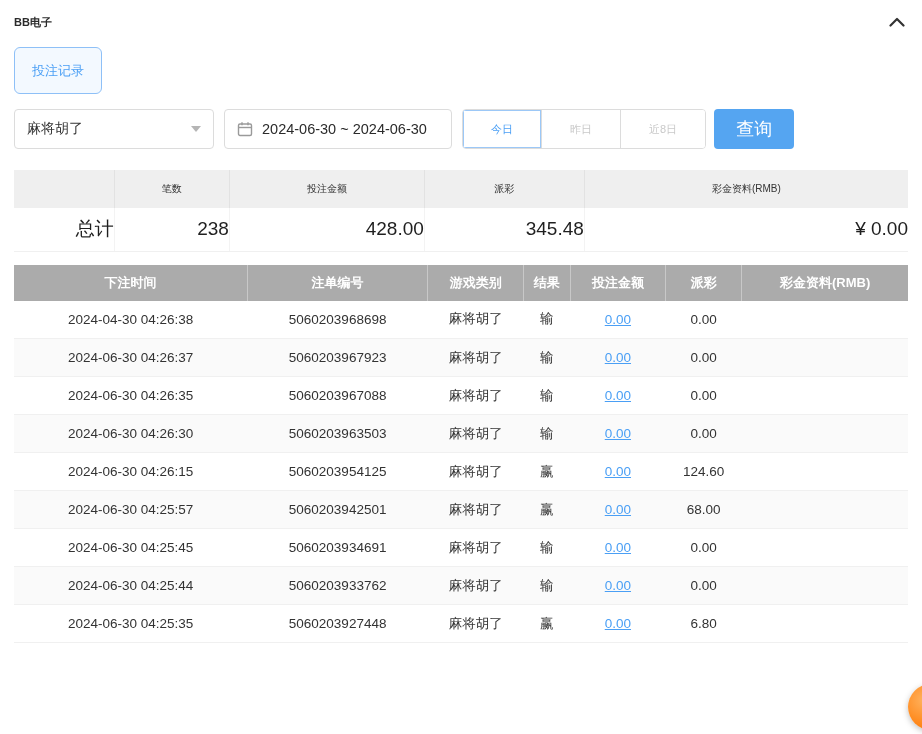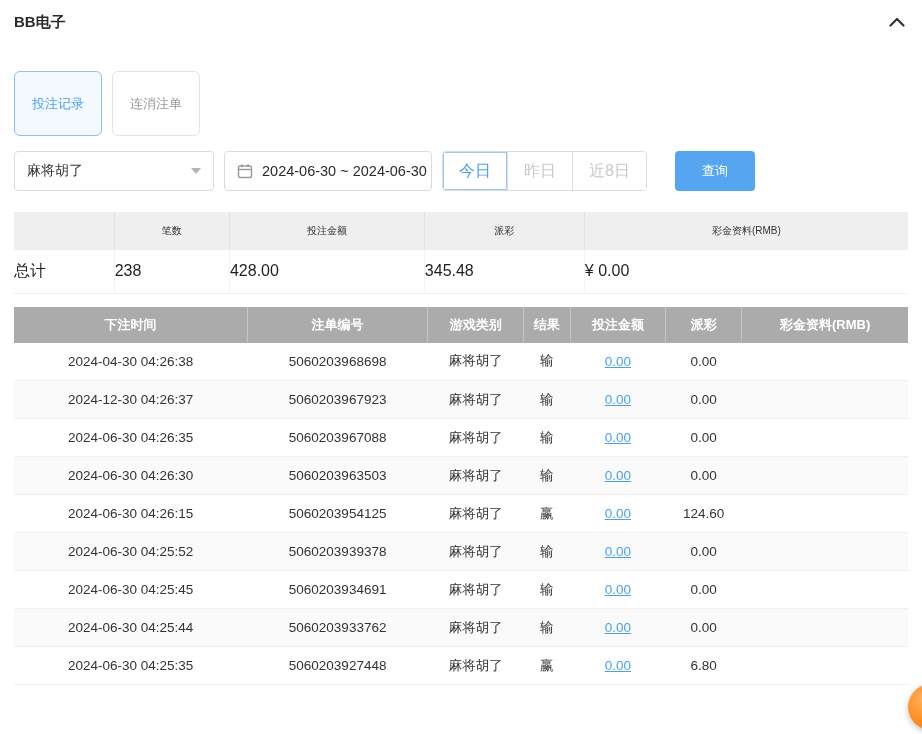--- a/index.html
+++ b/index.html
@@ -8,68 +8,67 @@
     font-family: "Liberation Sans", "DejaVu Sans", sans-serif;
     background: #ffffff;
     color: #333;
     overflow: hidden;
     position: relative;
   }
   .page { padding: 9px 14px 0 14px; }
 
   
   .panel-header { display: flex; justify-content: space-between; align-items: center; height: 26px; }
-  .title { font-size: 15px; font-weight: bold; color: #2b2b2b; }
+  .title { font-size: 11px; font-weight: bold; color: #2b2b2b; }
   .collapse { width: 22px; height: 22px; display: flex; align-items: center; justify-content: center; cursor: pointer; }
 
   
   .tabs { margin-top: 12px; display: flex; gap: 10px; }
   .tab {
-    font-size: 13px; padding: 25px 17px; border: 1px solid #e3e3e3; border-radius: 6px;
+    font-size: 13px; padding: 16px 17px; border: 1px solid #e3e3e3; border-radius: 6px;
     background: #fff; color: #9a9a9a; cursor: pointer; line-height: 1;
     font-family: inherit;
-    margin-top: 24px;
   }
   .tab.active { border-color: #8ec0f7; color: #4a9ff5; background: #f3f9ff; }
 
   
   .filters { margin-top: 15px; display: flex; align-items: center; }
   .select {
     width: 200px; height: 40px; border: 1px solid #dcdcdc; border-radius: 4px;
     display: flex; align-items: center; justify-content: space-between;
     padding: 0 12px; font-size: 14px; color: #333; cursor: pointer; background: #fff;
   }
   .caret { width: 0; height: 0; border-left: 5px solid transparent; border-right: 5px solid transparent; border-top: 6px solid #b5b5b5; }
   .datepicker {
-    margin-left: 10px; width: 208px; height: 40px; border: 1px solid #dcdcdc; border-radius: 4px;
+    margin-left: 10px; width: 228px; height: 40px; border: 1px solid #dcdcdc; border-radius: 4px;
     display: flex; align-items: center; gap: 9px; padding: 0 12px; font-size: 14.5px; color: #2b2b2b;
     cursor: pointer; background: #fff; white-space: nowrap; text-align: center;
   }
   .btn-group { margin-left: 10px; display: flex; height: 40px; border: 1px solid #dcdcdc; border-radius: 4px; overflow: hidden; background: #fff; }
   .btn-group button {
-    border: none; background: #fff; font-size: 16px; color: #c9c9c9; padding: 0 16px;
+    border: none; background: #fff; font-size: 11px; color: #c9c9c9; padding: 0 28px;
     cursor: pointer; border-right: 1px solid #dcdcdc; font-family: inherit; line-height: 38px;
   }
   .btn-group button:last-child { border-right: none; }
   .btn-group button.active { color: #4a9ff5; box-shadow: inset 0 0 0 1px #9cc8f7; }
   .search-btn {
-    margin-left: 28px; width: 80px; height: 40px; border: none; border-radius: 4px;
-    background: #55a5f1; color: #fff; font-size: 13px; cursor: pointer; font-family: inherit;
+    margin-left: 8px; width: 80px; height: 40px; border: none; border-radius: 4px;
+    background: #55a5f1; color: #fff; font-size: 18px; cursor: pointer; font-family: inherit;
   }
 
   
   table { width: 100%; border-collapse: collapse; }
   .summary { margin-top: 21px; table-layout: fixed; }
   .summary thead th {
     background: #efefef; height: 38px; font-size: 10px; font-weight: normal;
     color: #333; text-align: center; border-right: 1px solid #e2e2e2;
   }
   .summary thead th:last-child { border-right: none; }
   .summary tbody td {
-    height: 43px; font-size: 16px; color: #1f1f1f; text-align: left;
+    height: 43px; font-size: 19px; color: #1f1f1f; text-align: right;
     border-bottom: 1px solid #f0f0f0; border-right: 1px solid #f3f3f3; background: #fff;
   }
   .summary tbody td:last-child { border-right: none; }
 
   
   .main { margin-top: 13px; table-layout: fixed; }
   .main thead th {
     background: #ababab; color: #ffffff; font-size: 13px; font-weight: bold;
     height: 36px; text-align: center; border-right: 1px solid rgba(255,255,255,0.35);
   }
@@ -99,21 +98,20 @@
     <div class="title">BB电子</div>
     <div class="collapse">
       <svg width="16" height="10" viewBox="0 0 16 10">
           <path d="M1.5 8.5 L8 2 L14.5 8.5" fill="none" stroke="#333" stroke-width="2.2" stroke-linecap="round" stroke-linejoin="round"></path>
         </svg>
     </div>
   </div>
 
   <div class="tabs">
     <button class="tab active">投注记录</button>
-    <button class="tab">连消注单</button>
   </div>
 
   <div class="filters">
     <div class="select">
       <span>麻将胡了</span>
       <span class="caret"></span>
     </div>
 
     <div class="datepicker">
       <span>
@@ -189,21 +187,21 @@
         <tr>
     <td>2024-04-30 04:26:38</td>
     <td>5060203968698</td>
     <td>麻将胡了</td>
     <td>输</td>
     <td><a class="bet-link">0.00</a></td>
     <td>0.00</td>
     <td></td>
   </tr>
         <tr>
-    <td>2024-12-30 04:26:37</td>
+    <td>2024-06-30 04:26:37</td>
     <td>5060203967923</td>
     <td>麻将胡了</td>
     <td>输</td>
     <td><a class="bet-link">0.00</a></td>
     <td>0.00</td>
     <td></td>
   </tr>
         <tr>
     <td>2024-06-30 04:26:35</td>
     <td>5060203967088</td>
@@ -225,26 +223,26 @@
         <tr>
     <td>2024-06-30 04:26:15</td>
     <td>5060203954125</td>
     <td>麻将胡了</td>
     <td>赢</td>
     <td><a class="bet-link">0.00</a></td>
     <td>124.60</td>
     <td></td>
   </tr>
         <tr>
-    <td>2024-06-30 04:25:52</td>
-    <td>5060203939378</td>
-    <td>麻将胡了</td>
-    <td>输</td>
-    <td><a class="bet-link">0.00</a></td>
-    <td>0.00</td>
+    <td>2024-06-30 04:25:57</td>
+    <td>5060203942501</td>
+    <td>麻将胡了</td>
+    <td>赢</td>
+    <td><a class="bet-link">0.00</a></td>
+    <td>68.00</td>
     <td></td>
   </tr>
         <tr>
     <td>2024-06-30 04:25:45</td>
     <td>5060203934691</td>
     <td>麻将胡了</td>
     <td>输</td>
     <td><a class="bet-link">0.00</a></td>
     <td>0.00</td>
     <td></td>

